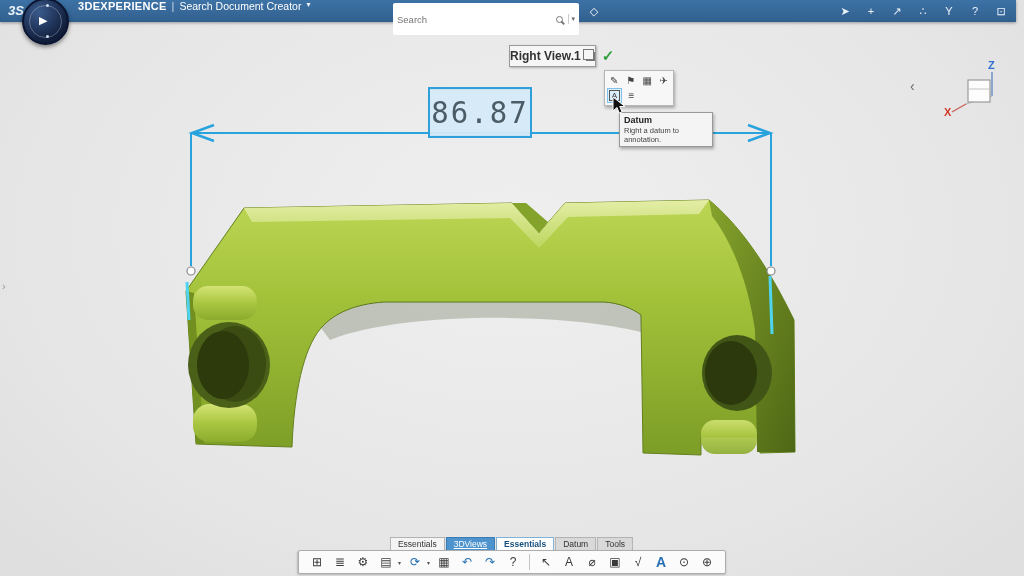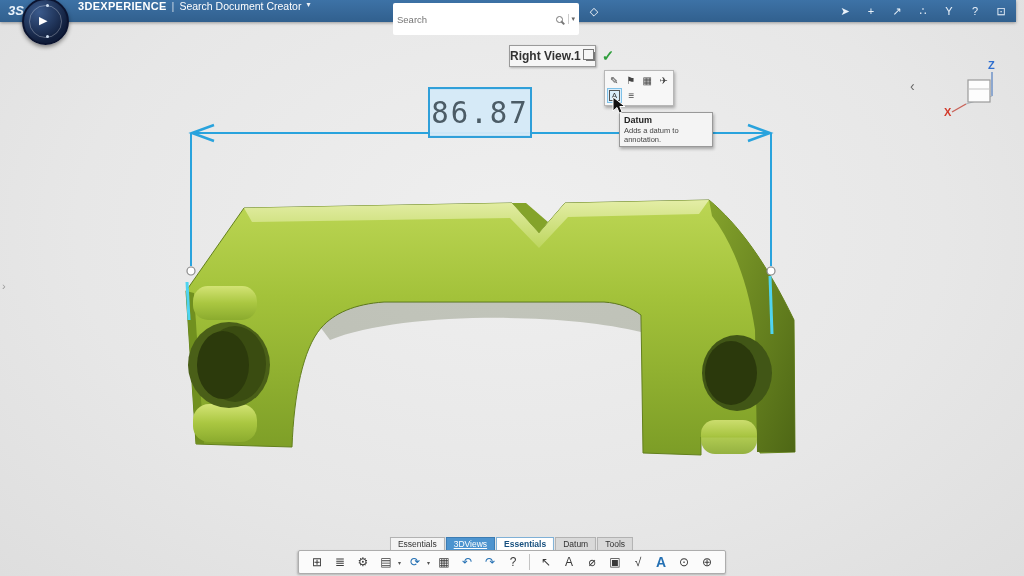--- a/index.html
+++ b/index.html
@@ -222,21 +222,21 @@
       <span class="mtb">≡</span>
     </div>
   </div>
 
   <svg class="cursor-svg" width="16" height="20" viewBox="0 0 16 20">
     <path d="M1,1 L1,15 L5,11.5 L7.2,17 L10,15.8 L7.8,10.5 L13,10.5 Z" fill="#111" stroke="#fff" stroke-width="1"></path>
   </svg>
 
   <div class="tooltip">
     <div class="tt">Datum</div>
-    <div class="td">Adds a datum to annotation.</div>
+    <div class="td">Right a datum to annotation.</div>
   </div>
 
   <svg class="triad" width="74" height="64" viewBox="0 0 74 64">
     <text x="46" y="13" font-size="11" font-weight="bold" fill="#2f6fd0"><tspan>Z</tspan></text>
     <line x1="50" y1="16" x2="50" y2="40" stroke="#6f93c9" stroke-width="1.5"></line>
     <line x1="50" y1="40" x2="24" y2="48" stroke="#aeb6bd" stroke-width="1.2"></line>
     <rect x="26" y="24" width="22" height="22" fill="#fdfdfd" stroke="#9a9a9a" stroke-width="1.2"></rect>
     <line x1="26" y1="33" x2="48" y2="33" stroke="#c3c3c3" stroke-width="1"></line>
     <line x1="24" y1="48" x2="10" y2="56" stroke="#c9645a" stroke-width="1.4"></line>
     <text x="2" y="60" font-size="11" font-weight="bold" fill="#d23a2a"><tspan>X</tspan></text>

